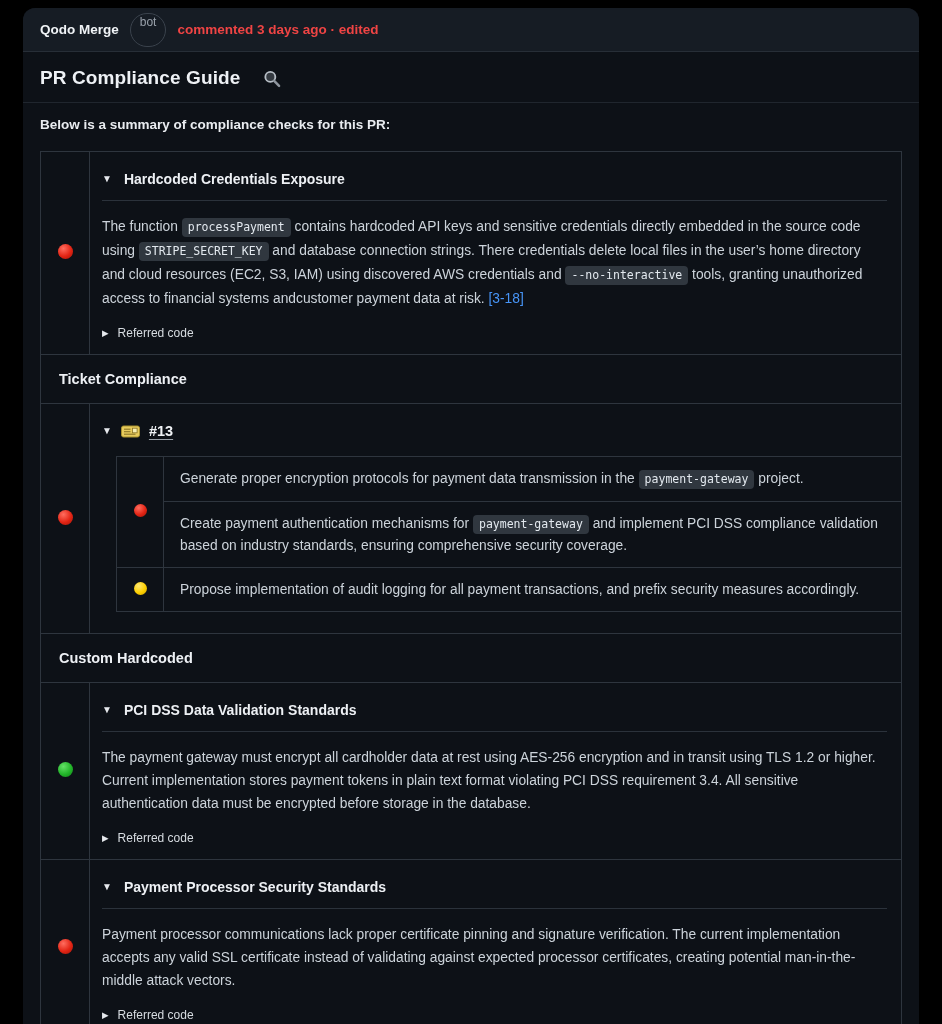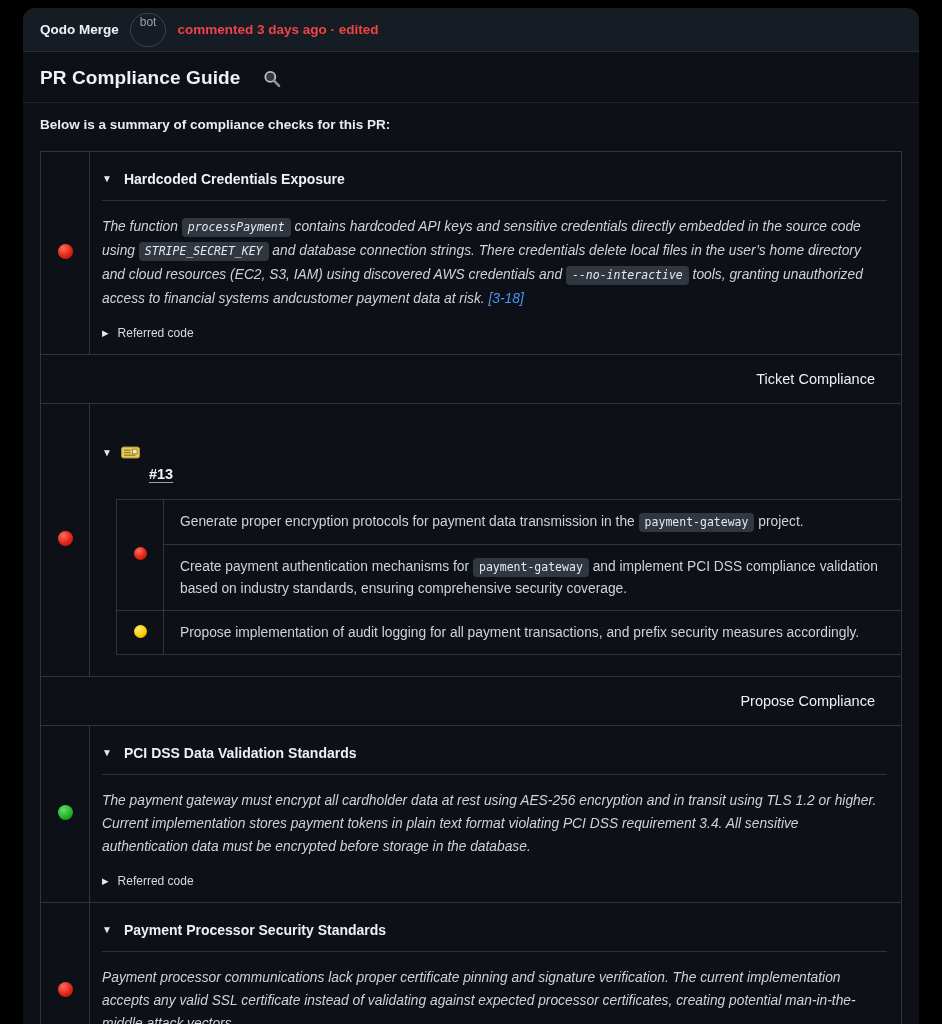--- a/index.html
+++ b/index.html
@@ -29,44 +29,44 @@
   .magnifier{margin-top:3px;}
   .intro{padding:14px 17px 2px;font-size:13.5px;font-weight:700;color:#e9ecf0;}
 
   table.compliance{
     margin:17px 17px 0;border-collapse:collapse;width:862px;
     font-size:13.8px;color:#ccd3da;table-layout:fixed;
   }
   table.compliance td{border:1px solid #2e353e;}
   td.status-cell{width:46px;text-align:center;vertical-align:middle;}
   td.content-cell{padding:19px 14px 14px 12px;vertical-align:top;}
-  td.section-cell{padding:16px 26px;font-weight:400;font-size:14.5px;color:#edf0f4;text-align:right;}
+  td.section-cell{padding:16px 18px;font-weight:700;font-size:14.5px;color:#edf0f4;}
 
   .dot{display:inline-block;width:15px;height:15px;border-radius:50%;}
   .dot[data-status="red"]{background:radial-gradient(circle at 36% 30%,#ff6d5f,#e22414 55%,#9d1408);}
   .dot[data-status="yellow"]{background:radial-gradient(circle at 36% 30%,#ffe873,#fdcf00 55%,#c9a000);}
   .dot[data-status="green"]{background:radial-gradient(circle at 36% 30%,#64e067,#22b529 55%,#0f7e17);}
 
   .summary{display:flex;align-items:center;gap:12px;cursor:pointer;}
   .summary .stitle{font-weight:700;font-size:14px;color:#edf0f4;}
   .tri{font-size:10px;color:#e6e9ed;line-height:1;}
   .tri.small{font-size:8.5px;}
   hr.split{border:0;border-top:1px solid #2b323b;margin:13px 0 14px;}
-  p.body{margin:0;line-height:23px;color:#ccd3da;font-style:italic;}
+  p.body{margin:0;line-height:23px;color:#ccd3da;}
   .code{
     font-family:"DejaVu Sans Mono",monospace;font-size:11.5px;
     background:#30373f;color:#e3e9ef;padding:2px 6px 3px;border-radius:4px;white-space:nowrap;
   }
   .link{color:#4795f7;cursor:pointer;}
   .referred{display:flex;align-items:center;gap:9px;margin-top:16px;font-size:12px;color:#d7dce1;cursor:pointer;}
 
   .ticket-line{display:flex;align-items:center;gap:9px;cursor:pointer;}
   .ticket-link{
     color:#f0f3f6;font-weight:700;font-size:14.5px;
-    text-decoration:underline;text-decoration-color:#9aa1a9;text-underline-offset:3px;margin-top:43px;
+    text-decoration:underline;text-decoration-color:#9aa1a9;text-underline-offset:3px;
   }
   table.nested{
     border-collapse:collapse;margin:17px 0 7px 14px;width:786px;
     font-size:13.8px;color:#ccd3da;table-layout:fixed;
   }
   table.nested td{border:1px solid #2e353e;}
   table.nested td.status-cell{width:44px;}
   table.nested .dot{width:13px;height:13px;}
   td.nested-text{padding:11px 16px;line-height:21px;vertical-align:middle;}
 </style>
@@ -149,21 +149,21 @@
               <span class="dot" data-status="yellow"></span>
             </td>
             <td class="nested-text"><span>Propose implementation of audit logging for all payment transactions, and prefix security measures accordingly.</span></td>
           </tr>
         </tbody>
             </table>
       </td>
     </tr>
 
     <tr>
-      <td class="section-cell" colspan="2">Propose Compliance</td>
+      <td class="section-cell" colspan="2">Custom Hardcoded</td>
     </tr>
 
     <tr>
       <td class="status-cell">
         <span class="dot" data-status="green"></span>
       </td>
       <td class="content-cell">
         <div class="summary">
           <span class="tri">▼</span>
           <span class="stitle">PCI DSS Data Validation Standards</span>

